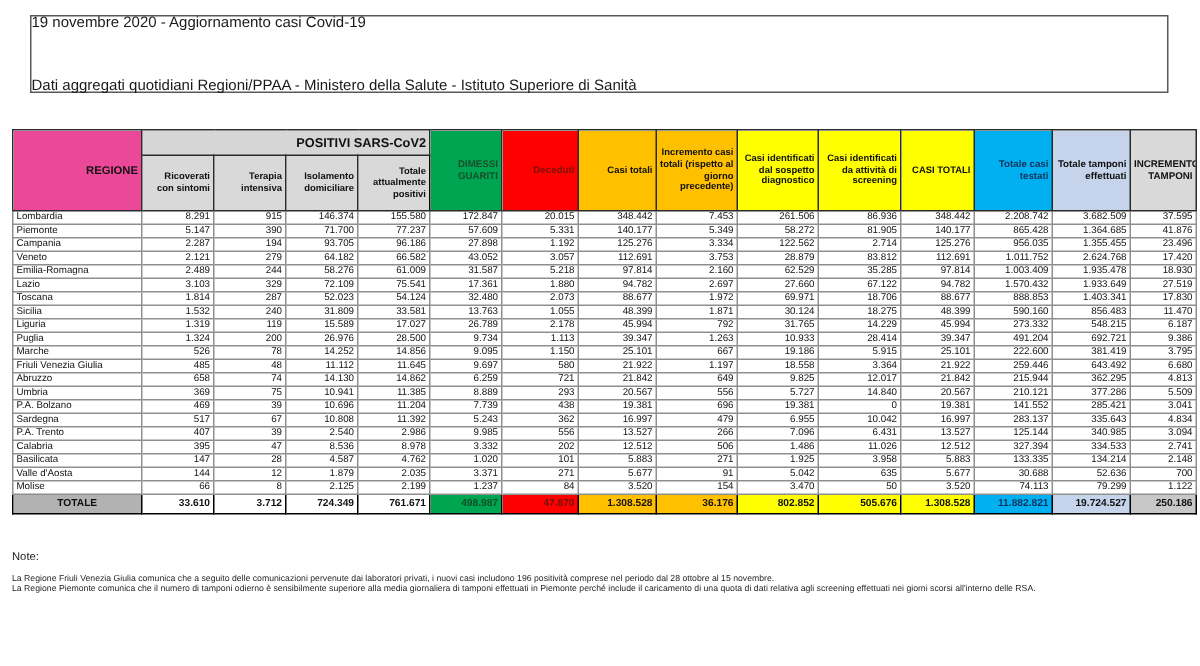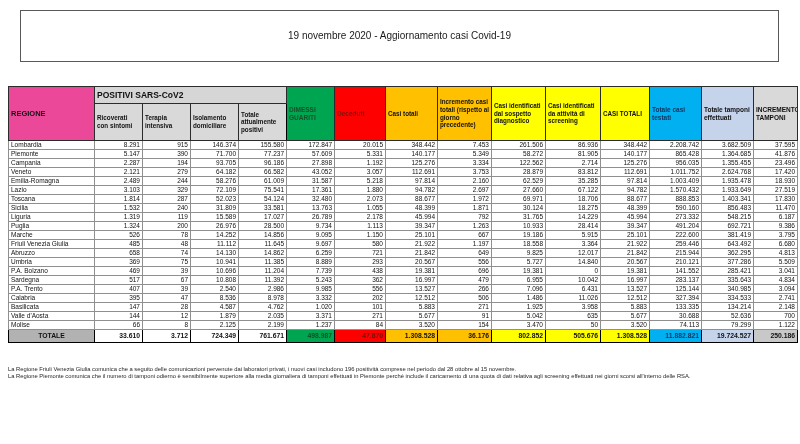--- a/index.html
+++ b/index.html
@@ -22,21 +22,21 @@
   .title-box {
     position: absolute;
     left: 20px;
     top: 10px;
     width: 757px;
     height: 50px;
     border: 1px solid #595959;
     background: #fff;
     display: flex;
     flex-direction: column;
-    align-items: center;
+    align-items: flex-start;
     justify-content: space-evenly;
     gap: 32px;
   }
   .title-line {
     font-size: 10px;
     color: #1a1a1a;
     text-align: center;
     line-height: 1;
   }
 
@@ -54,21 +54,21 @@
     border: 1.5px solid #000;
   }
   th, td {
     overflow: hidden;
     vertical-align: middle;
     box-sizing: border-box;
   }
   thead th {
     border: 1px solid #2b2b2b;
     font-weight: bold;
-    text-align: left;
+    text-align: right;
     padding: 1px 2px;
     line-height: 1.2;
   }
   .h-group { font-size: 8.5px; height: 17px; background: #d6d6d6; }
   .h-regione { font-size: 7.5px; background: #ec4899; }
   .h-sub { font-size: 6.3px; height: 37px; background: #d9d9d9; }
   .h-dimessi { font-size: 6.5px; background: #00a551; color: #17502a; }
   .h-deceduti { font-size: 6.5px; background: #ff0000; color: #7d120a; }
   .h-amber { font-size: 6.3px; background: #ffc000; color: #111; }
   .h-yellow { font-size: 6.3px; background: #ffff00; color: #111; }
@@ -128,20 +128,21 @@
   .notes-title { font-size: 7.5px; color: #1a1a1a; margin-bottom: 8px; }
   .note-line { font-size: 5.8px; color: #262626; line-height: 1.25; }
 </style>
 </head>
 <body>
 
 <div id="page">
 
   <div class="title-box">
     <div class="title-line">19 novembre 2020 - Aggiornamento casi Covid-19</div>
+    <div class="title-line">Dati aggregati quotidiani Regioni/PPAA - Ministero della Salute - Istituto Superiore di Sanità</div>
   </div>
 
   <div class="tbl-wrap">
     <table>
       <colgroup>
         <col style="width:86px">
         <col style="width:48px">
           <col style="width:48px">
           <col style="width:48px">
           <col style="width:48px">
@@ -551,17 +552,18 @@
             <td>1.308.528</td>
             <td>11.882.821</td>
             <td>19.724.527</td>
             <td>250.186</td>
           </tr>
         </tbody>
     </table>
   </div>
 
   <div class="notes">
+    <div class="notes-title">Note:</div>
     <div class="note-line">La Regione Friuli Venezia Giulia comunica che a seguito delle comunicazioni pervenute dai laboratori privati, i nuovi casi includono 196 positività comprese nel periodo dal 28 ottobre al 15 novembre.</div>
     <div class="note-line">La Regione Piemonte comunica che il numero di tamponi odierno è sensibilmente superiore alla media giornaliera di tamponi effettuati in Piemonte perché include il caricamento di una quota di dati relativa agli screening effettuati nei giorni scorsi all'interno delle RSA.</div>
   </div>
 
 </div>
 
 </body></html>

